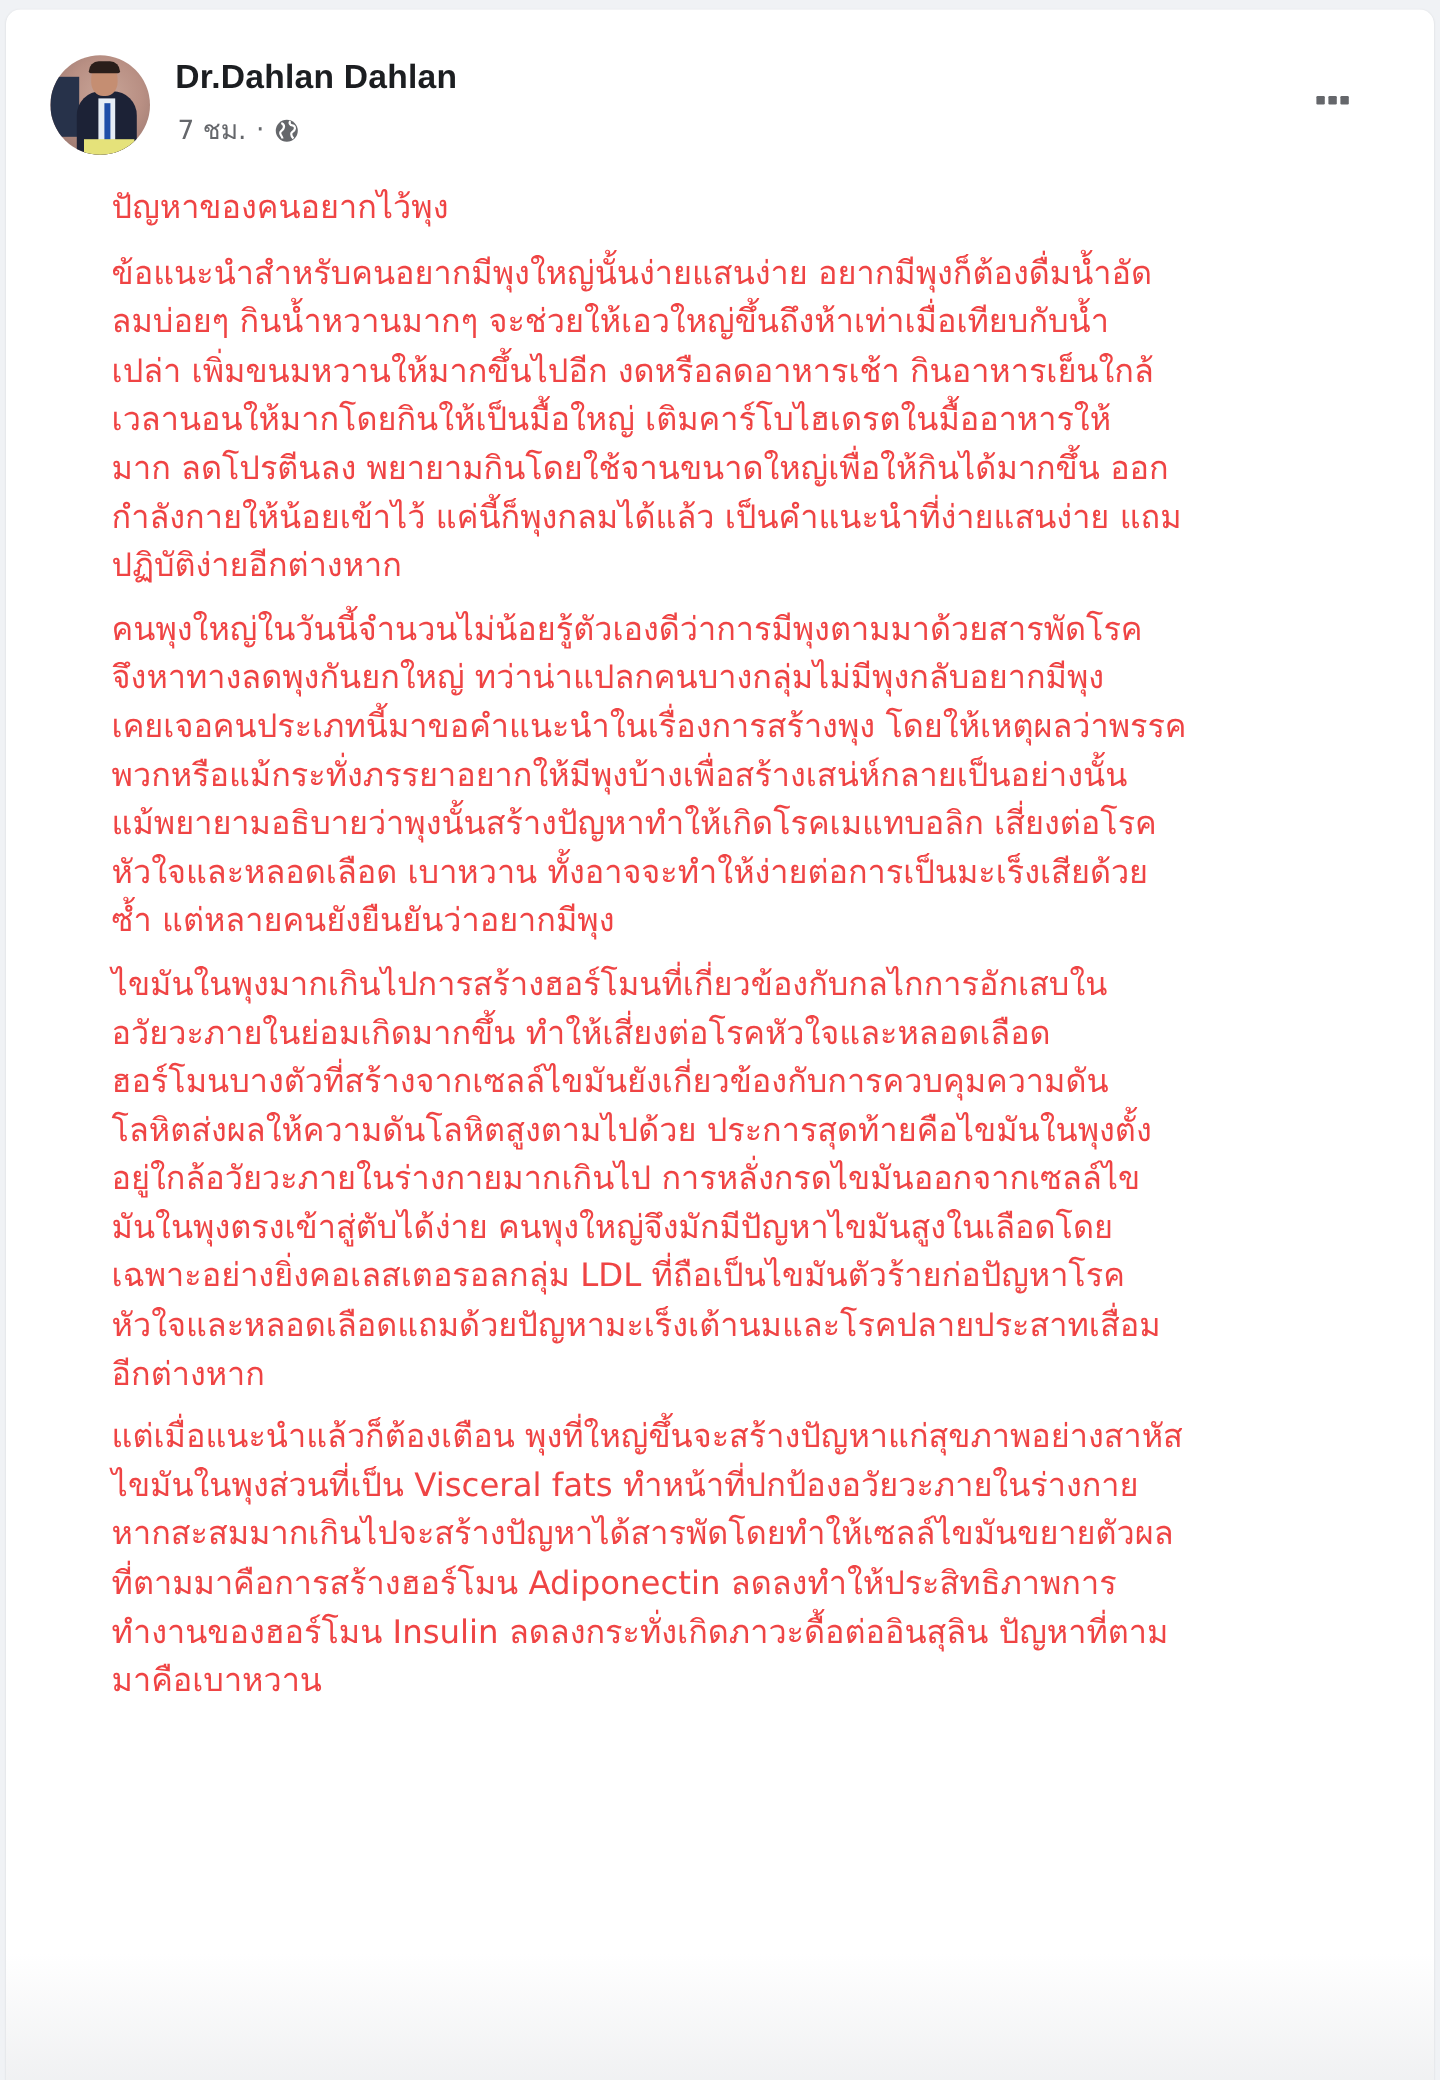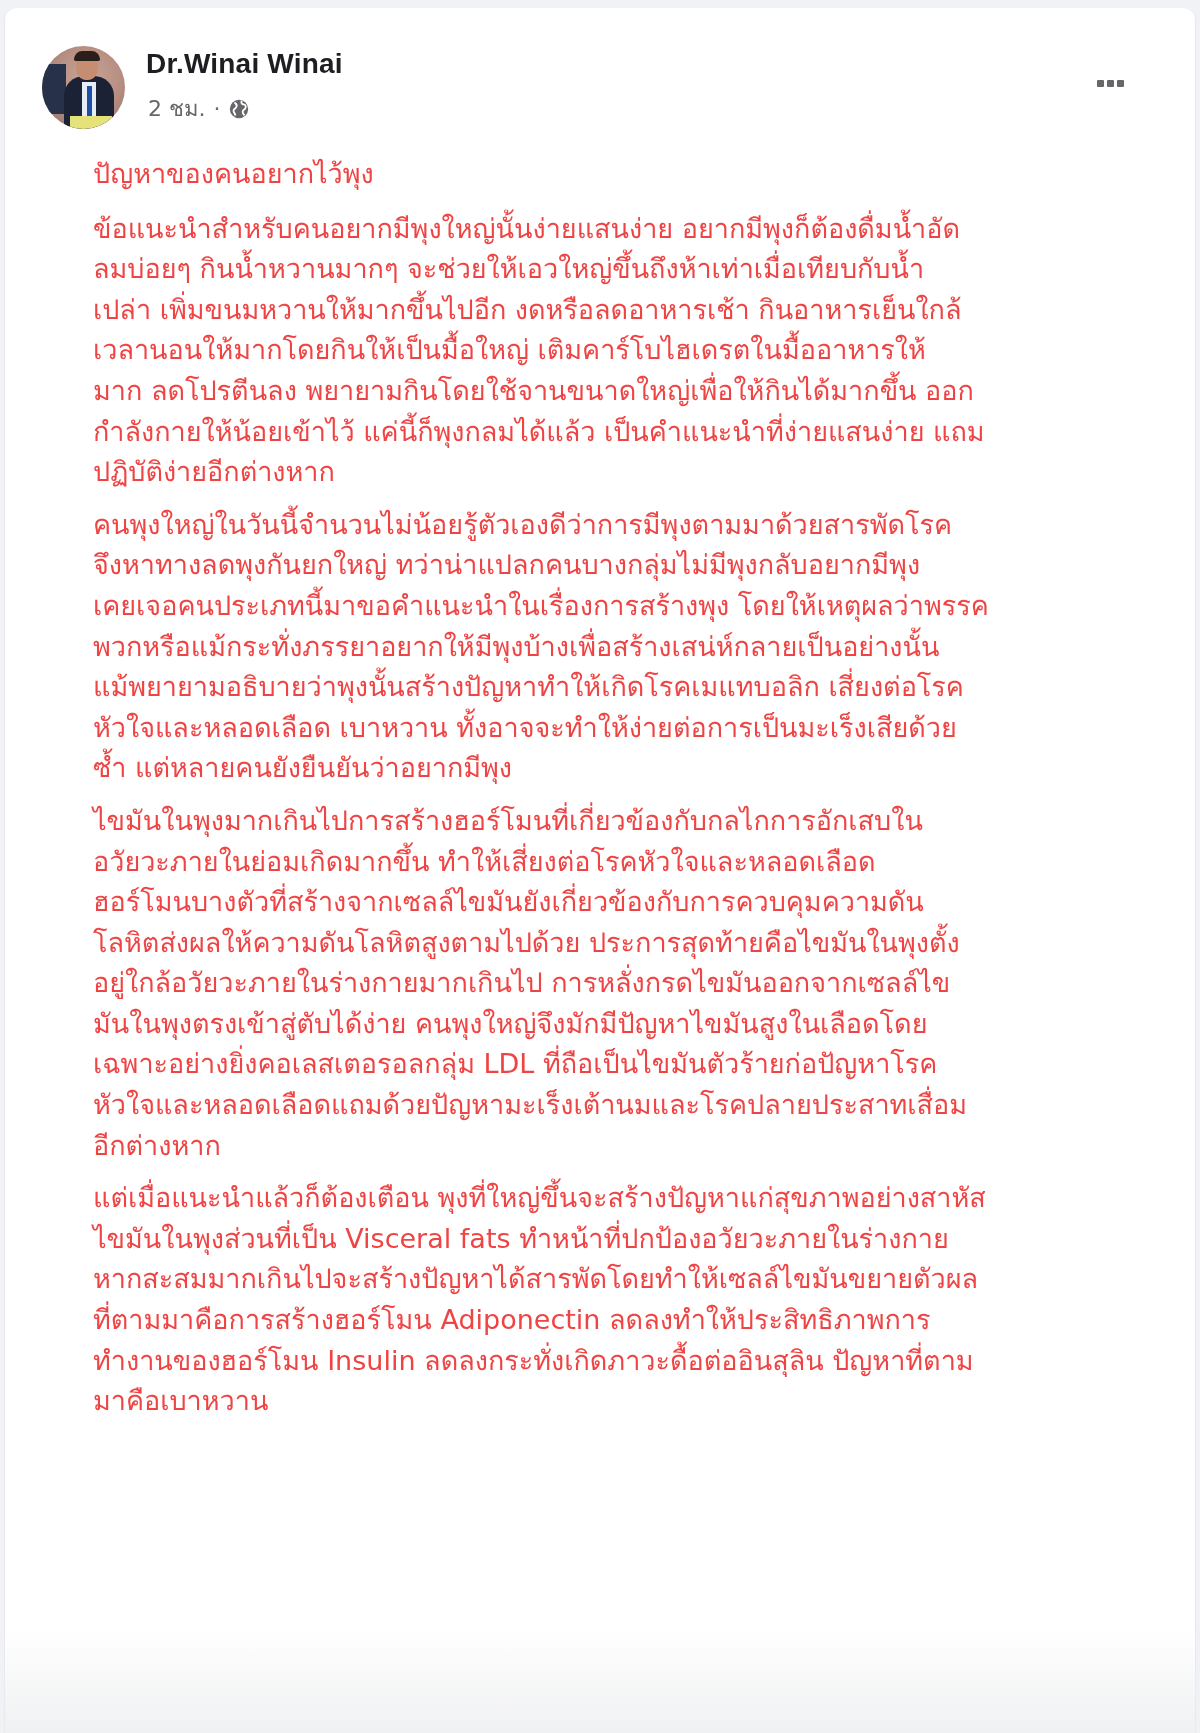--- a/index.html
+++ b/index.html
@@ -181,23 +181,23 @@
   <div class="header">
     <div class="avatar">
       <div class="left-bg"></div>
       <div class="suit"></div>
       <div class="shirt"></div>
       <div class="tie"></div>
       <div class="head"></div>
       <div class="hair"></div>
       <div class="desk"></div>
     </div>
-    <div class="name">Dr.Winai Winai</div>
+    <div class="name">Dr.Dahlan Dahlan</div>
     <div class="meta">
-      <span>2 ชม.</span>
+      <span>7 ชม.</span>
       <span class="dot">·</span>
       <svg class="globe" viewBox="0 0 24 24">
         <circle cx="12" cy="12" r="10" fill="#65676b"></circle>
         <path d="M7 5c2 1 3 3 2 5s-3 2-3 4 2 3 2 5" stroke="#ffffff" stroke-width="2" fill="none"></path>
         <path d="M15 3c-1 2 0 4 2 4s3 2 2 4-3 2-3 4 1 3 2 4" stroke="#ffffff" stroke-width="2" fill="none"></path>
       </svg>
     </div>
     <div class="more-btn">
       <span></span>
       <span></span>

